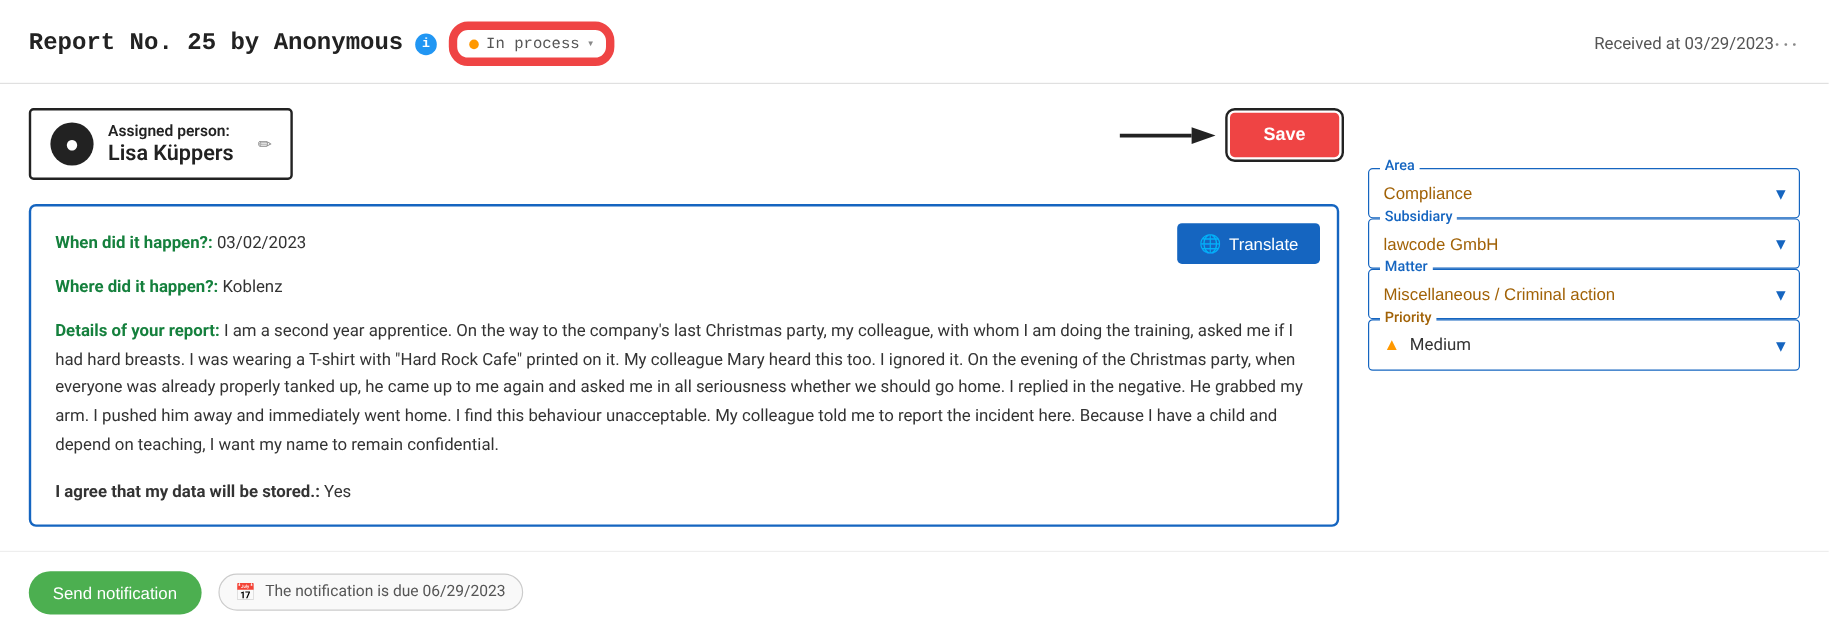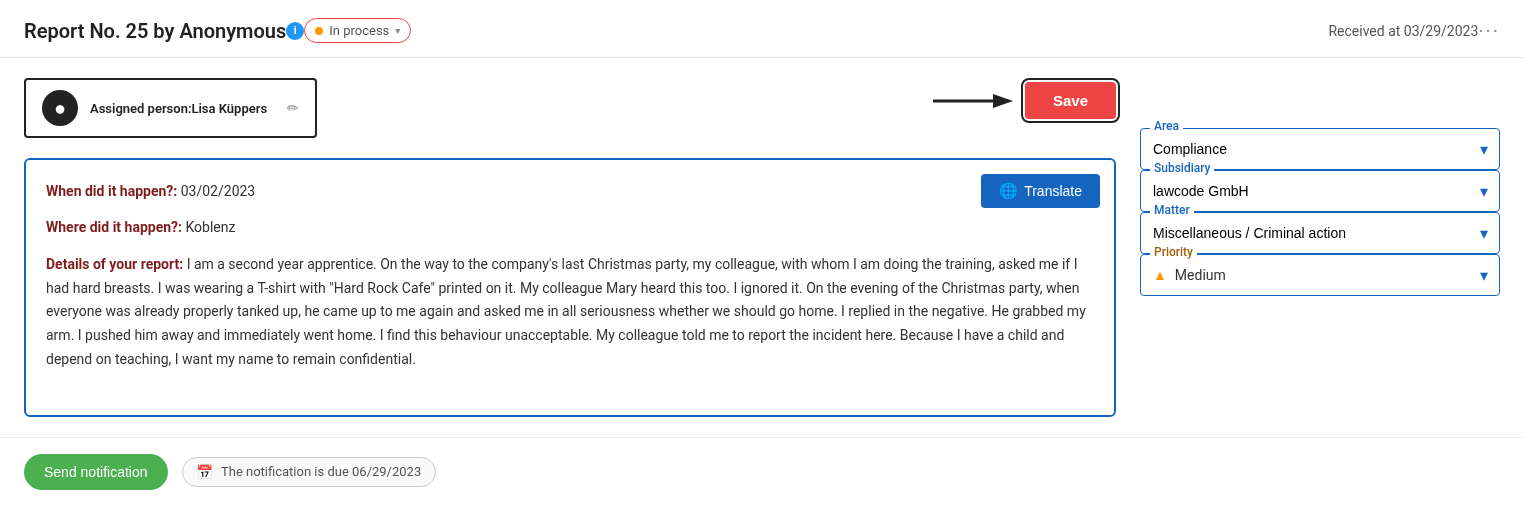--- a/index.html
+++ b/index.html
@@ -14,20 +14,22 @@
     .header {
       display: flex;
       align-items: center;
       justify-content: space-between;
       padding: 18px 24px 14px 24px;
       border-bottom: 1px solid #e0e0e0;
     }
     .header-left {
       display: flex;
       align-items: center;
+      gap: 10px;
+      font-family: Liberation Mono, monospace;
     }
     .header-title {
       font-size: 20px;
       font-weight: 600;
       color: #222;
     }
     .info-icon {
       width: 18px;
       height: 18px;
       border-radius: 50%;
@@ -37,21 +39,21 @@
       align-items: center;
       justify-content: center;
       font-size: 11px;
       font-weight: bold;
       cursor: pointer;
     }
     .status-badge {
       display: flex;
       align-items: center;
       gap: 6px;
-      border: 1px solid #ef4444;
+      border: 7px solid #ef4444;
       border-radius: 16px;
       padding: 4px 10px;
       cursor: pointer;
       font-size: 13px;
       color: #555;
     }
     .status-dot {
       width: 8px;
       height: 8px;
       border-radius: 50%;
@@ -107,29 +109,29 @@
       color: #fff;
       display: flex;
       align-items: center;
       justify-content: center;
     }
     .avatar-icon {
       font-size: 20px;
     }
     .assigned-info {
       display: flex;
-      flex-direction: row;
+      flex-direction: column;
     }
     .assigned-label {
       font-size: 13px;
       font-weight: 600;
       color: #222;
     }
     .assigned-name {
-      font-size: 13px;
+      font-size: 18px;
       font-weight: 600;
       color: #222;
     }
     .edit-icon {
       font-size: 14px;
       color: #888;
       cursor: pointer;
       margin-left: 8px;
     }
     .arrow-svg {
@@ -175,27 +177,27 @@
       font-size: 15px;
     }
 
     .report-field {
       margin-bottom: 14px;
       line-height: 1.6;
       font-size: 14px;
     }
     .report-field-label {
       font-weight: 700;
-      color: #7f1d1d;
+      color: #15803d;
     }
     .report-field-value {
       color: #333;
     }
     .report-details {
-      margin-bottom: 27px;
+      margin-bottom: 16px;
       line-height: 1.7;
       font-size: 14px;
     }
     .report-agree {
       font-size: 14px;
       line-height: 1.5;
     }
     .report-agree-label {
       font-weight: 700;
     }
@@ -255,21 +257,21 @@
       font-size: 12px;
       color: #1565c0;
       font-weight: 500;
     }
     .form-select {
       width: 100%;
       border: 1.5px solid #1565c0;
       border-radius: 4px;
       padding: 12px 36px 12px 12px;
       font-size: 14px;
-      color: #000000;
+      color: #a16207;
       appearance: none;
       background: #fff;
       cursor: pointer;
     }
     .select-arrow {
       position: absolute;
       right: 12px;
       top: 50%;
       transform: translateY(-50%);
       pointer-events: none;
@@ -383,20 +385,24 @@
         <span class="report-field-label">Where did it happen?:</span>
         <span class="report-field-value"> </span><span>Koblenz</span>
       </div>
 
 
       <div class="report-details">
         <span class="report-field-label">Details of your report:</span>
         <span> </span><span>I am a second year apprentice. On the way to the company's last Christmas party, my colleague, with whom I am doing the training, asked me if I had hard breasts. I was wearing a T-shirt with "Hard Rock Cafe" printed on it. My colleague Mary heard this too. I ignored it. On the evening of the Christmas party, when everyone was already properly tanked up, he came up to me again and asked me in all seriousness whether we should go home. I replied in the negative. He grabbed my arm. I pushed him away and immediately went home. I find this behaviour unacceptable. My colleague told me to report the incident here. Because I have a child and depend on teaching, I want my name to remain confidential.</span>
       </div>
 
+      <div class="report-agree">
+        <span class="report-agree-label">I agree that my data will be stored.:</span>
+        <span> </span><span>Yes</span>
+      </div>
     </div>
   </div>
 
   <div class="right-col">
 
     <div class="form-group">
       <label>Area</label>
       <select class="form-select"><option>Compliance</option><option>HR</option><option>Finance</option><option>Legal</option></select>
       <span class="select-arrow">▾</span>
     </div>

